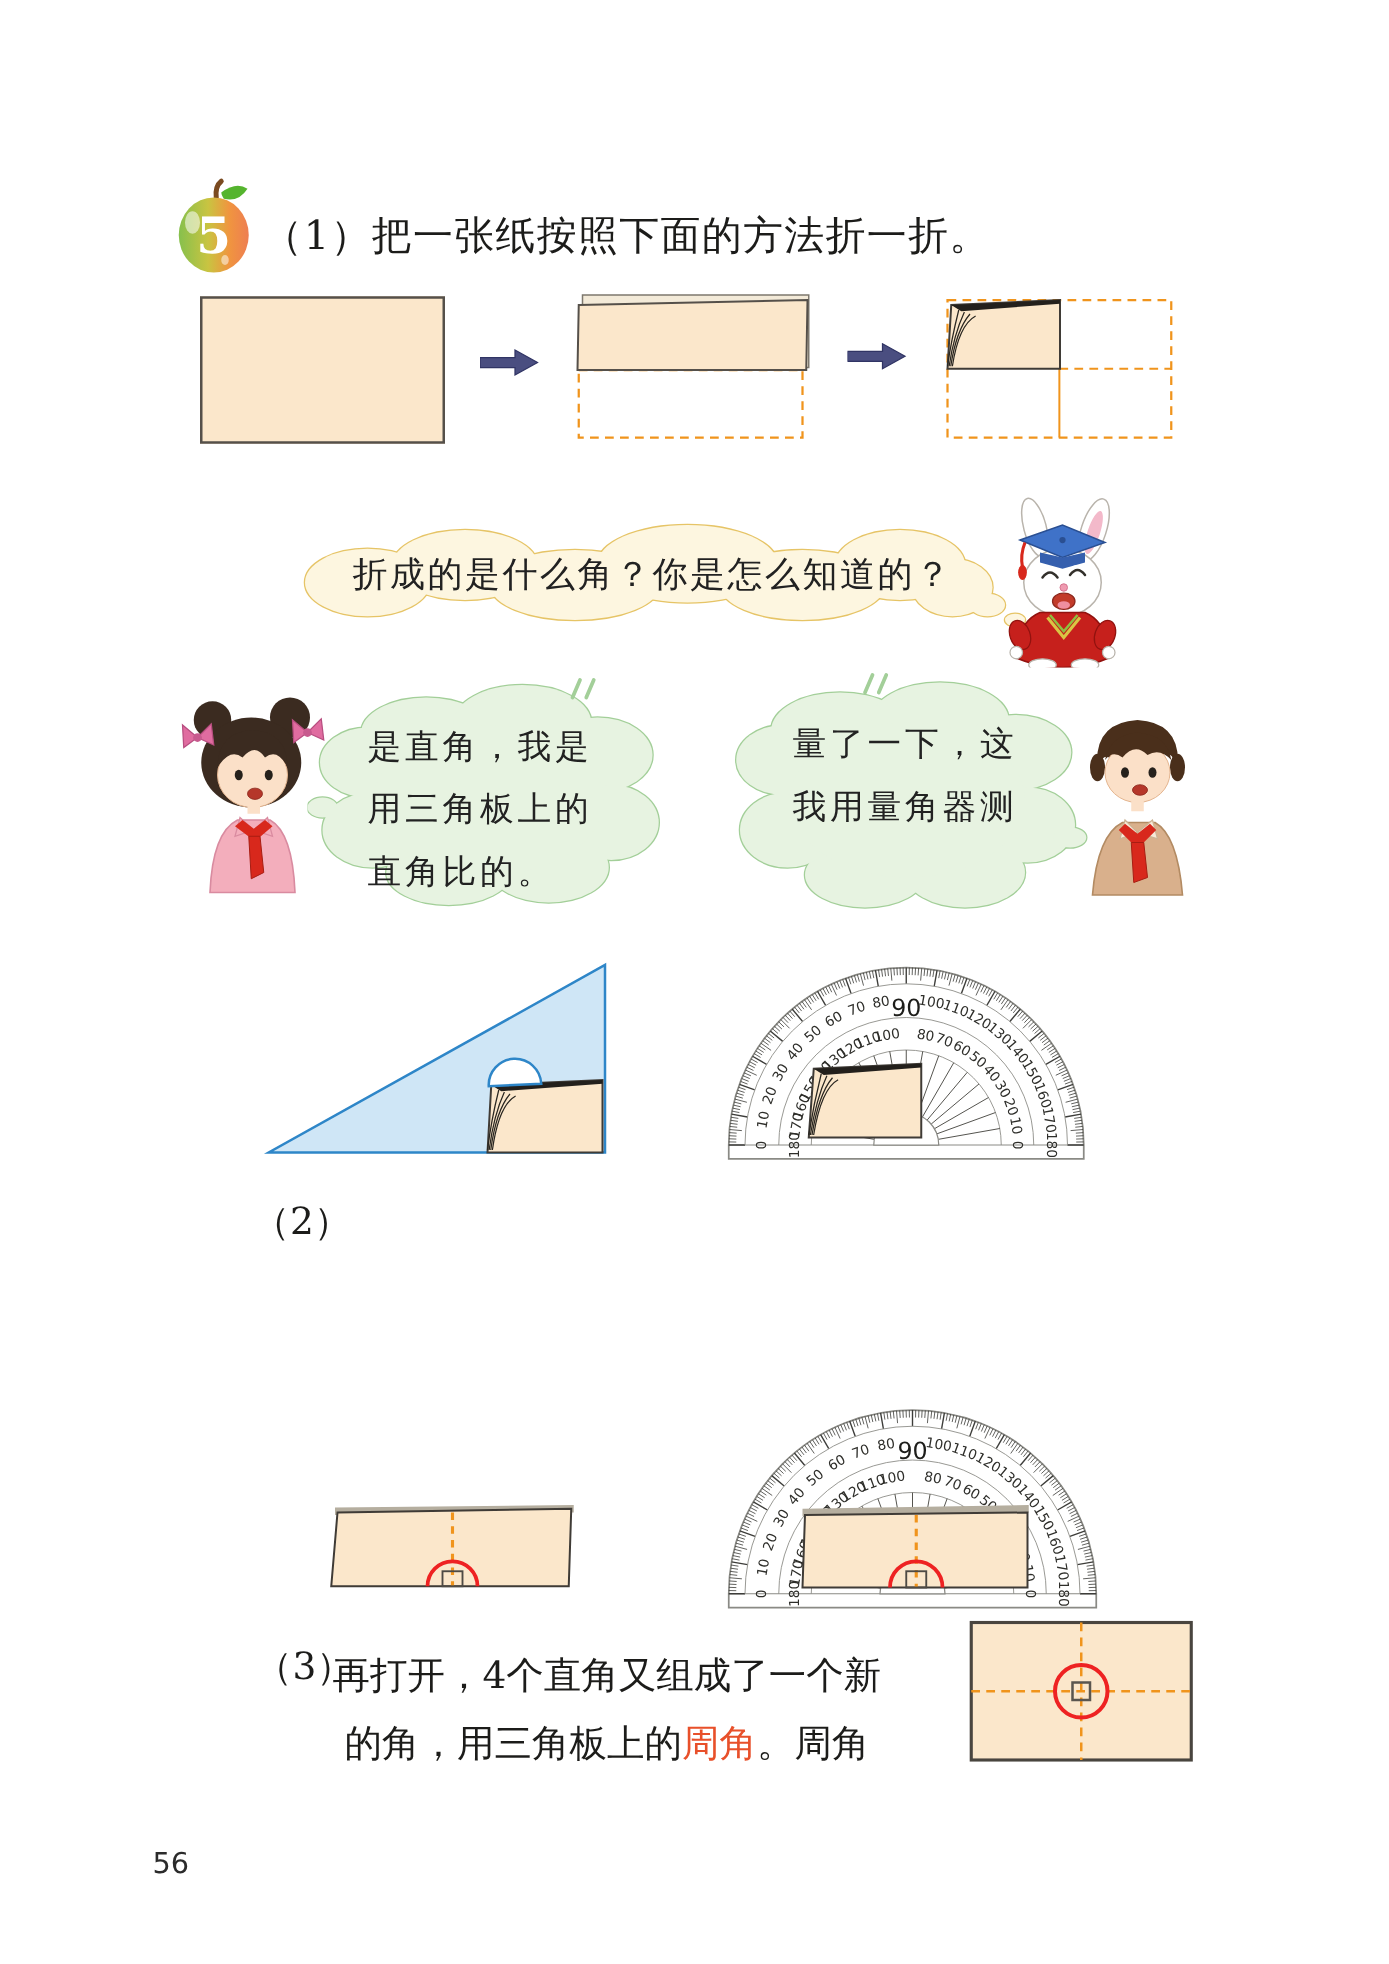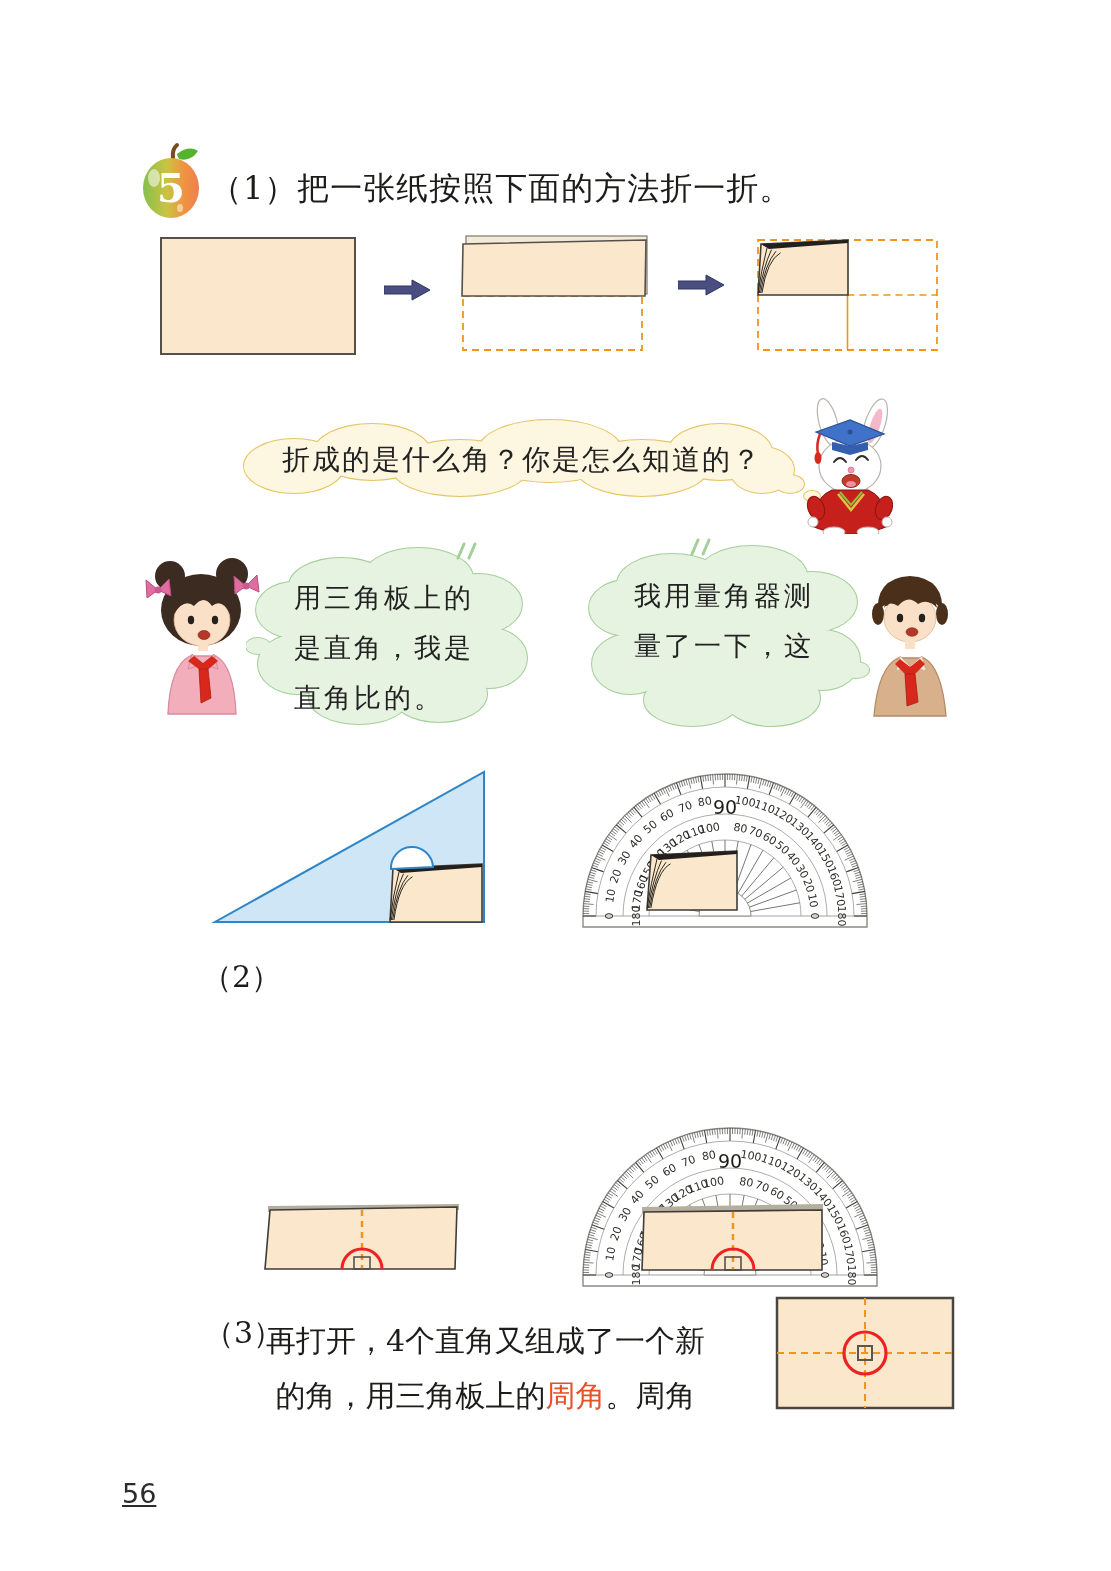--- a/index.html
+++ b/index.html
@@ -6,21 +6,21 @@
   .page{position:relative;width:1111px;height:1571px;background:#ffffff;overflow:hidden;
         font-family:"DejaVu Serif", serif;color:#1c1c1a;}
   .abs{position:absolute;}
   .hdr{font-size:32px;letter-spacing:1px;white-space:nowrap;}
   .para-label{font-size:30px;}
   .para-line{height:56px;line-height:56px;font-size:30px;white-space:nowrap;}
   .para3 .para-line{height:55px;line-height:55px;text-align:center;}
   .red{color:#e8502a;}
   .bub-line{font-size:27px;line-height:50px;letter-spacing:3px;color:#222;white-space:nowrap;}
   .rabbit-text{font-size:28px;letter-spacing:2px;color:#222;text-align:right;white-space:nowrap;}
-  .pgnum{font-family:"DejaVu Sans", sans-serif;font-size:27px;color:#2b2b2b;text-decoration:underline;}
+  .pgnum{font-family:"DejaVu Sans", sans-serif;font-size:23px;color:#2b2b2b;}
   svg text{font-family:"DejaVu Sans", sans-serif;}
 </style>
 </head>
 <body>
 
 <div class="page">
 
   <svg class="abs" style="left:138px;top:142px" width="66" height="80" viewBox="0 0 66 80">
     <defs>
       <linearGradient id="apg" x1="0" y1="0" x2="1" y2="0">
@@ -157,22 +157,22 @@
       <ellipse cx="193" cy="152" rx="48" ry="28" fill="#e7f3e1"></ellipse>
       <ellipse cx="113" cy="156" rx="50" ry="26" fill="#e7f3e1"></ellipse>
       <ellipse cx="52" cy="122" rx="40" ry="30" fill="#e7f3e1"></ellipse>
       <ellipse cx="48" cy="68" rx="38" ry="28" fill="#e7f3e1"></ellipse>
       <ellipse cx="145" cy="98" rx="92" ry="60" fill="#e7f3e1"></ellipse>
       <ellipse cx="12" cy="104" rx="12" ry="8" fill="#e7f3e1"></ellipse>
       <path d="M 212 16 L 218 2" stroke="#a3cf99" stroke-width="3" stroke-linecap="round"></path>
       <path d="M 223 16 L 229 2" stroke="#a3cf99" stroke-width="3" stroke-linecap="round"></path>
     </svg>
   <div class="abs" style="left:294px;top:573px">
+    <div class="bub-line">是直角，我是</div>
     <div class="bub-line">用三角板上的</div>
-    <div class="bub-line">是直角，我是</div>
     <div class="bub-line">直角比的。</div>
   </div>
 
   <svg class="abs" id="boy-bubble" style="left:580px;top:538px" width="292" height="207">
       <ellipse cx="92" cy="46" rx="55" ry="30" fill="#e7f3e1" stroke="#a3cf99" stroke-width="2"></ellipse>
       <ellipse cx="172" cy="38" rx="55" ry="30" fill="#e7f3e1" stroke="#a3cf99" stroke-width="2"></ellipse>
       <ellipse cx="232" cy="64" rx="45" ry="30" fill="#e7f3e1" stroke="#a3cf99" stroke-width="2"></ellipse>
       <ellipse cx="242" cy="122" rx="38" ry="30" fill="#e7f3e1" stroke="#a3cf99" stroke-width="2"></ellipse>
       <ellipse cx="192" cy="160" rx="48" ry="28" fill="#e7f3e1" stroke="#a3cf99" stroke-width="2"></ellipse>
       <ellipse cx="112" cy="162" rx="48" ry="26" fill="#e7f3e1" stroke="#a3cf99" stroke-width="2"></ellipse>
@@ -187,22 +187,22 @@
       <ellipse cx="192" cy="160" rx="48" ry="28" fill="#e7f3e1"></ellipse>
       <ellipse cx="112" cy="162" rx="48" ry="26" fill="#e7f3e1"></ellipse>
       <ellipse cx="50" cy="126" rx="38" ry="30" fill="#e7f3e1"></ellipse>
       <ellipse cx="47" cy="70" rx="38" ry="28" fill="#e7f3e1"></ellipse>
       <ellipse cx="146" cy="102" rx="94" ry="62" fill="#e7f3e1"></ellipse>
       <ellipse cx="276" cy="132" rx="13" ry="8" fill="#e7f3e1"></ellipse>
       <path d="M 112 16 L 118 2" stroke="#a3cf99" stroke-width="3" stroke-linecap="round"></path>
       <path d="M 123 16 L 129 2" stroke="#a3cf99" stroke-width="3" stroke-linecap="round"></path>
     </svg>
   <div class="abs" style="left:634px;top:571px">
+    <div class="bub-line">量了一下，这</div>
     <div class="bub-line">我用量角器测</div>
-    <div class="bub-line">量了一下，这</div>
   </div>
   <svg class="abs" id="boy-fig" style="left:852px;top:556px" width="115" height="162">
       <path d="M26,60 Q22,22 58,20 Q94,22 90,60 Q86,42 76,48 Q68,34 54,46 Q44,36 38,52 Q30,44 26,60 Z" fill="#4a2f1b"></path>
       <ellipse cx="26" cy="58" rx="6" ry="11" fill="#4a2f1b"></ellipse>
       <ellipse cx="90" cy="58" rx="6" ry="11" fill="#4a2f1b"></ellipse>
       <ellipse cx="58" cy="62" rx="26" ry="24" fill="#fbe0c8" stroke="#e3b48e" stroke-width="0.8"></ellipse>
       <path d="M32,52 Q36,32 58,30 Q82,32 85,52 Q76,42 66,48 Q56,38 46,50 Q38,44 32,52 Z" fill="#4a2f1b"></path>
       <ellipse cx="48" cy="62" rx="3.2" ry="4.2" fill="#26211c"></ellipse>
       <ellipse cx="70" cy="62" rx="3.2" ry="4.2" fill="#26211c"></ellipse>
       <ellipse cx="60" cy="76" rx="6" ry="4.2" fill="#b5372a" stroke="#8e2a1f" stroke-width="0.7"></ellipse>

